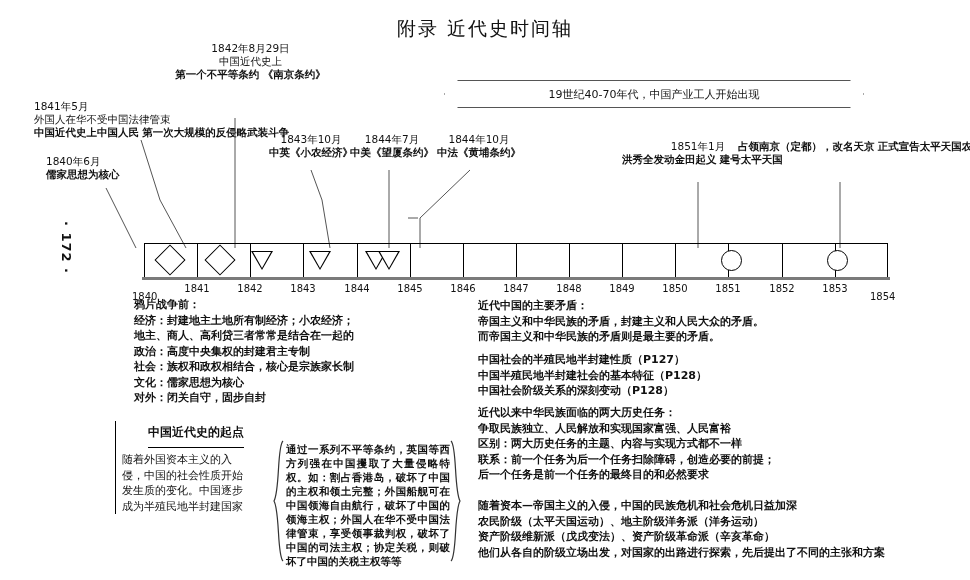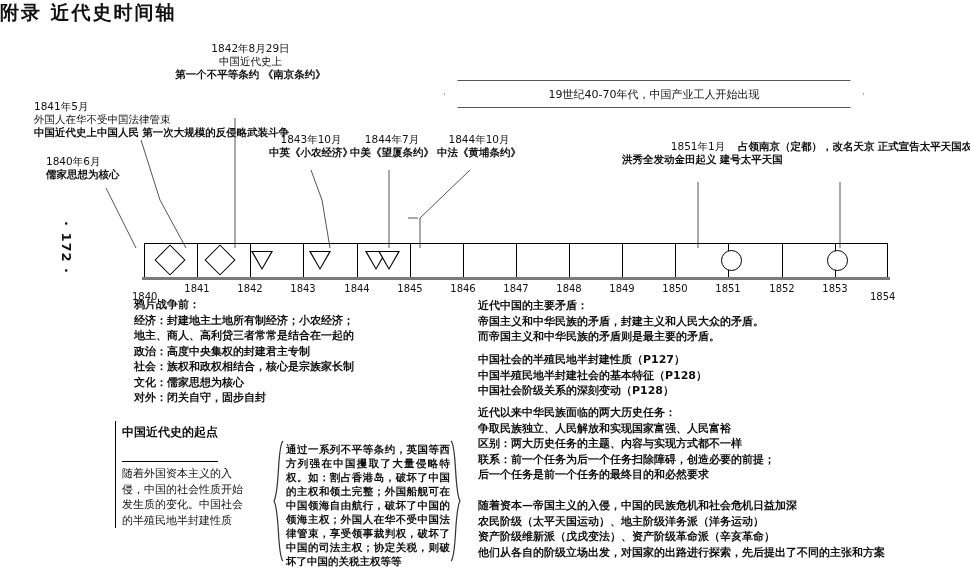--- a/index.html
+++ b/index.html
@@ -2,21 +2,21 @@
 <html><head>
 <meta charset="utf-8">
 <style>
   html,body{margin:0;padding:0;}
   body{
     width:970px;height:580px;background:#fff;position:relative;overflow:hidden;
     font-family:"DejaVu Sans","Liberation Sans",sans-serif;color:#111;
   }
   .abs{position:absolute;}
   #page-title{
-    left:0;right:0;top:0;font-size:19px;font-weight:bold;
+    left:0;right:0;top:16px;text-align:center;font-size:19px;font-weight:normal;
     letter-spacing:2px;font-family:"DejaVu Serif","Liberation Serif",serif;
   }
   #folio{
     left:36px;top:240px;width:60px;text-align:center;font-size:13px;font-weight:bold;
     transform:rotate(90deg);transform-origin:center center;letter-spacing:1px;
   }
   
   #axis-wrap{left:112px;top:243px;width:683px;height:36px;margin-left:32px;}
   .axis-box{position:absolute;left:0;top:0;width:744px;height:34px;border:1px solid #000;border-bottom:none;box-sizing:border-box;}
   .tickline{position:absolute;top:0;width:1px;height:34px;background:#000;}
@@ -38,21 +38,21 @@
   #banner{position:absolute;left:444px;top:80px;width:420px;height:28px;}
   #banner .hx{position:absolute;inset:0;background:#fff;border:1px solid #555;
      clip-path:polygon(14px 0,406px 0,420px 14px,406px 28px,14px 28px,0 14px);}
   #banner .hx-in{position:absolute;inset:1px;background:#fff;
      clip-path:polygon(14px 0,404px 0,418px 13px,404px 26px,14px 26px,0 13px);}
   #banner .bt{position:absolute;inset:0;display:flex;align-items:center;justify-content:center;font-size:11px;}
   
   .blk{position:absolute;font-size:11px;line-height:15.5px;white-space:pre-line;}
   .blk.bold{font-weight:bold;}
   #origin-box{position:absolute;left:115px;top:421px;width:122px;border-left:1px solid #000;padding-left:6px;}
-  #origin-box .ttl{font-size:12px;font-weight:bold;border-bottom:1px solid #000;padding-bottom:20px;display:inline-block;white-space:nowrap;}
+  #origin-box .ttl{font-size:12px;font-weight:bold;border-bottom:1px solid #000;padding-bottom:6px;display:inline-block;white-space:nowrap;margin-left:26px;}
   #origin-box .bd{font-size:11px;line-height:15.5px;margin-top:4px;white-space:pre-line;}
   
   #brace-block{position:absolute;left:272px;top:440px;width:190px;}
   #brace-block .bz{position:absolute;top:0;width:12px;height:122px;font-size:0;}
   #brace-block .bz svg{display:block;}
   #brace-block .tx{position:absolute;left:14px;top:2px;width:164px;font-size:10.5px;line-height:14px;text-align:justify;font-weight:bold;}
 </style>
 </head>
 <body>
 
@@ -190,21 +190,21 @@
 <div class="blk bold" style="left:134px;top:297px;width:350px;">鸦片战争前：
 经济：封建地主土地所有制经济；小农经济；
 地主、商人、高利贷三者常常是结合在一起的
 政治：高度中央集权的封建君主专制
 社会：族权和政权相结合，核心是宗族家长制
 文化：儒家思想为核心
 对外：闭关自守，固步自封</div>
 
 <div id="origin-box">
   <div class="ttl">中国近代史的起点</div>
-  <div class="bd">随着外国资本主义的入侵，中国的社会性质开始发生质的变化。中国社会的半殖民地半封建性质</div>
+  <div class="bd">随着外国资本主义的入侵，中国的社会性质开始发生质的变化。中国逐步成为半殖民地半封建国家</div>
 </div>
 
 <div id="brace-block">
   <div class="bz" style="left:0;">
     <svg width="12" height="122" viewBox="0 0 12 122">
       <path d="M11,1 C5,6 8,50 2,61 C8,72 5,116 11,121" fill="none" stroke="#333" stroke-width="1.2"></path>
     </svg>
   </div>
   <div class="bz" style="left:178px;">
     <svg width="12" height="122" viewBox="0 0 12 122">

